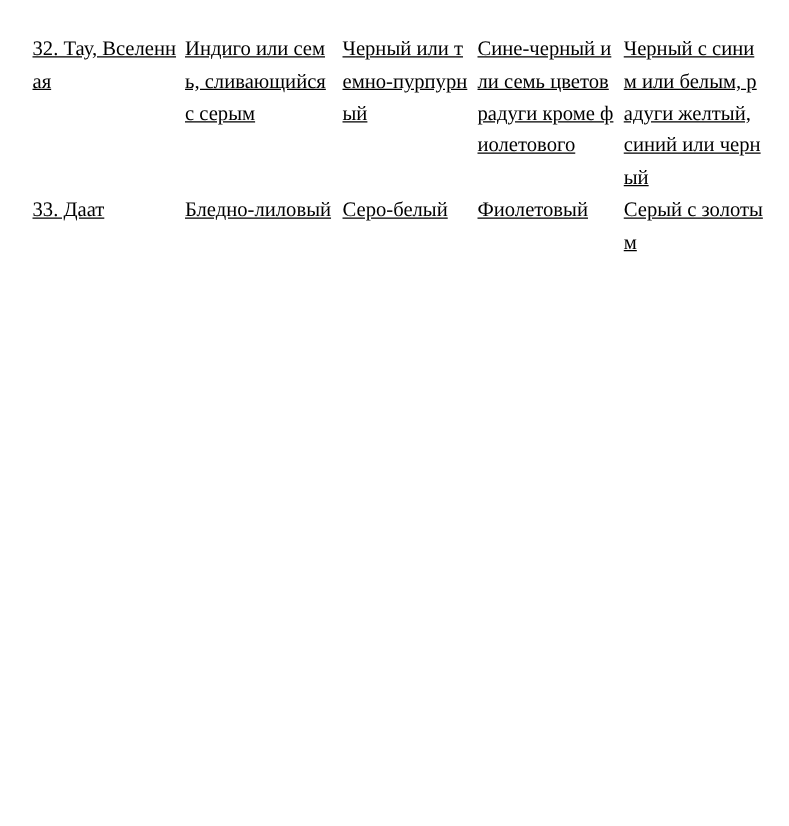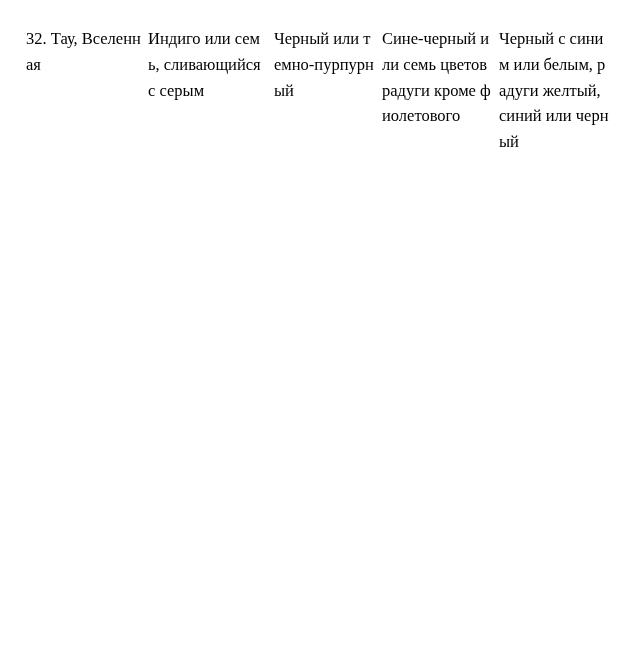--- a/index.html
+++ b/index.html
@@ -40,20 +40,21 @@
     border: 0;
     font-size: 16.5px;
     line-height: 25.8px;
     font-family: "Liberation Serif", "DejaVu Serif", serif;
     color: #000000;
     word-wrap: break-word;
     overflow-wrap: break-word;
     word-break: break-all;
     hyphens: none;
     text-align: left;
+    text-decoration: underline;
   }
 
   
   .col-1 { width: 116px; }
   .col-2 { width: 120px; }
   .col-3 { width: 102px; margin-left: 20px; }
   .col-4 { width: 111px; }
   .col-5 { width: 113px; }
 
   .row-tau td { padding-bottom: 0; }
@@ -82,17 +83,34 @@
           <span class="cell-text">Черный или темно-пурпурный</span>
         </td>
         <td class="col-4">
           <span class="cell-text">Сине-черный или семь цветов радуги кроме фиолетового</span>
         </td>
         <td class="col-5">
           <span class="cell-text">Черный с синим или белым, радуги желтый, синий или черный</span>
         </td>
       </tr>
 
+      <tr class="row-daat">
+        <td class="col-1">
+          <span class="cell-text">33. Даат</span>
+        </td>
+        <td class="col-2">
+          <span class="cell-text">Бледно-лиловый</span>
+        </td>
+        <td class="col-3">
+          <span class="cell-text">Серо-белый</span>
+        </td>
+        <td class="col-4">
+          <span class="cell-text">Фиолетовый</span>
+        </td>
+        <td class="col-5">
+          <span class="cell-text">Серый с золотым</span>
+        </td>
+      </tr>
 
     </tbody>
   </table>
 
 </div>
 
 </body></html>

